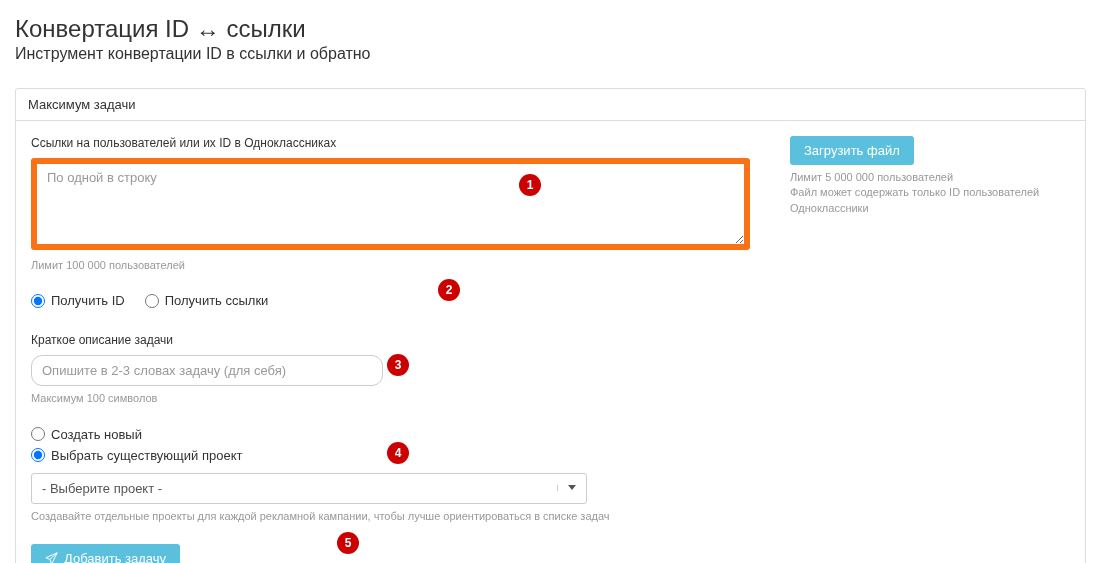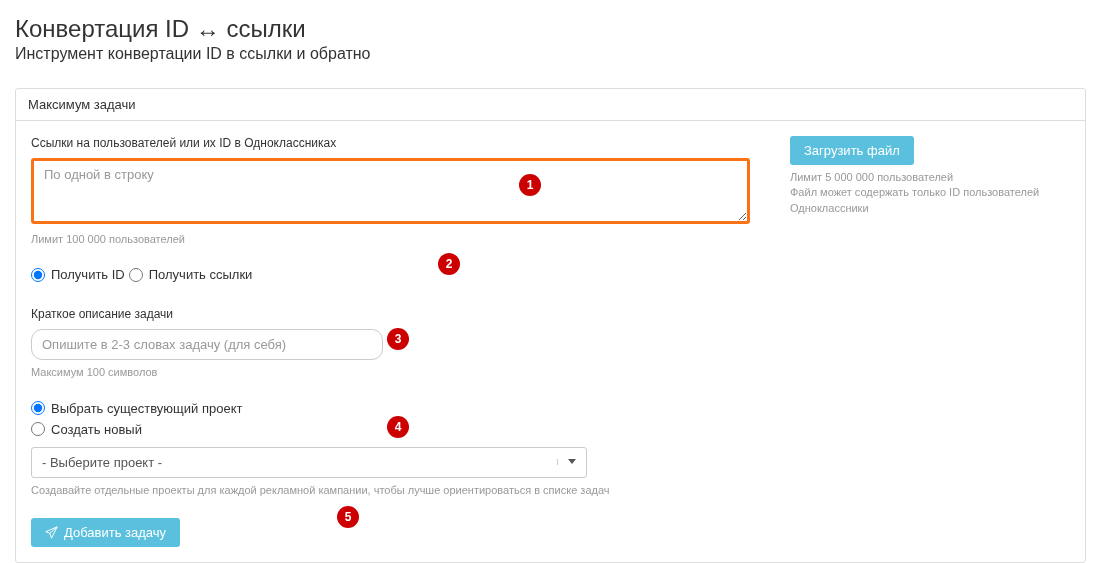--- a/index.html
+++ b/index.html
@@ -52,23 +52,23 @@
       width: 280px;
     }
     .field-label {
       font-size: 12px;
       color: #333;
       margin-bottom: 8px;
       display: block;
     }
     textarea {
       width: 100%;
-      height: 66px;
+      height: 92px;
       padding: 6px 10px;
-      border: 3px solid #f97316;
+      border: 6px solid #f97316;
       border-radius: 3px;
       font-family: inherit;
       font-size: 13px;
       resize: vertical;
       color: #555;
     }
     textarea::placeholder {
       color: #999;
     }
     .help-text {
@@ -89,21 +89,21 @@
     .btn-info {
       background: #5bc0de;
     }
     .btn-with-icon {
       display: inline-flex;
       align-items: center;
       gap: 6px;
     }
     .radio-group {
       display: flex;
-      gap: 4px;
+      gap: 20px;
       align-items: center;
       margin: 20px 0 25px 0;
     }
     .radio-group-vertical {
       display: flex;
       flex-direction: column;
       gap: 6px;
       margin: 15px 0 10px 0;
     }
     .radio-item {
@@ -231,26 +231,26 @@
       </div>
       <div class="help-text">Максимум 100 символов</div>
       <div class="marker" style="top:21px; left:356px;">3</div>
     </div>
 
     <div class="section-divider"></div>
 
     <div class="form-group" style="margin-bottom:10px;">
       <div class="radio-group-vertical">
         <label class="radio-item">
+          <input type="radio" name="project" style="">
+          <span>Создать новый</span>
+        </label>
+        <label class="radio-item">
           <input type="radio" name="project" checked="" style="">
           <span>Выбрать существующий проект</span>
-        </label>
-        <label class="radio-item">
-          <input type="radio" name="project" style="">
-          <span>Создать новый</span>
         </label>
       </div>
       <div class="marker" style="top:15px; left:356px;">4</div>
     </div>
 
     <div class="form-group">
       <div class="select-wrapper">
         <div class="select-box">
           <span>- Выберите проект -</span>
           <span class="select-caret">

